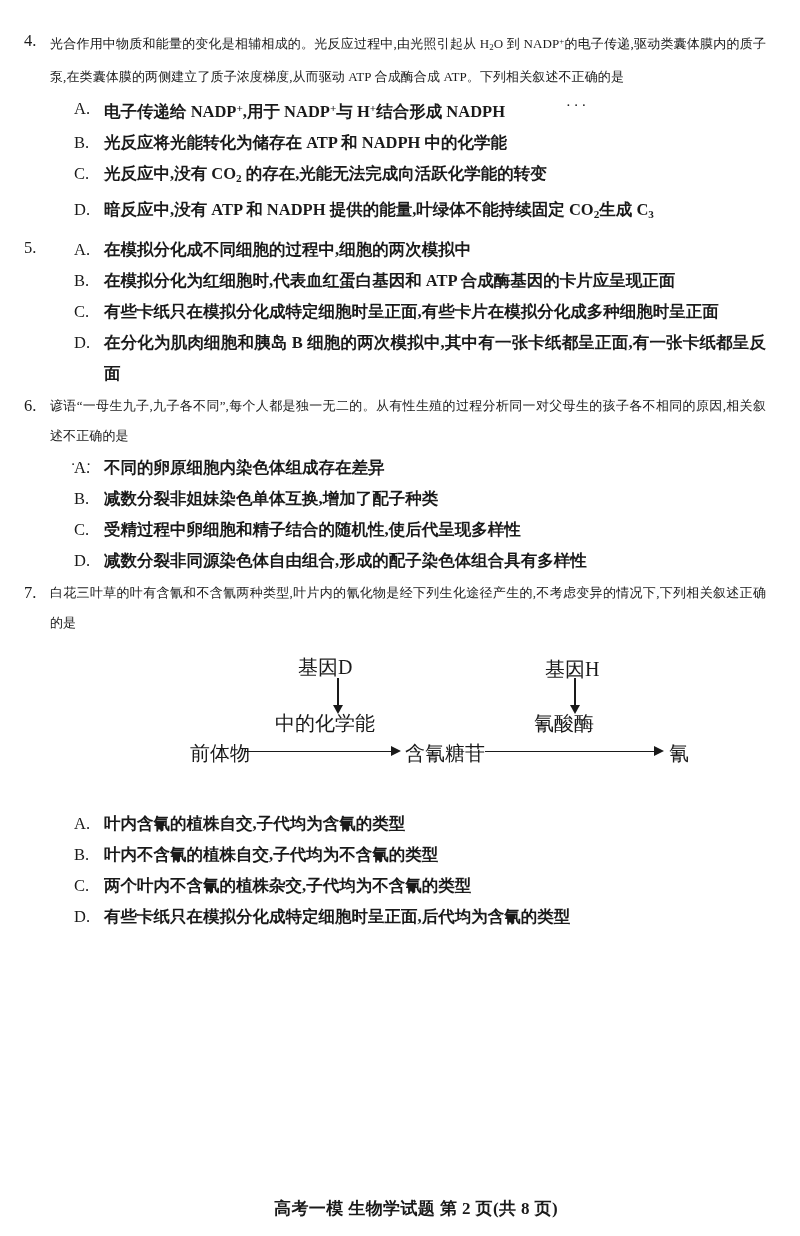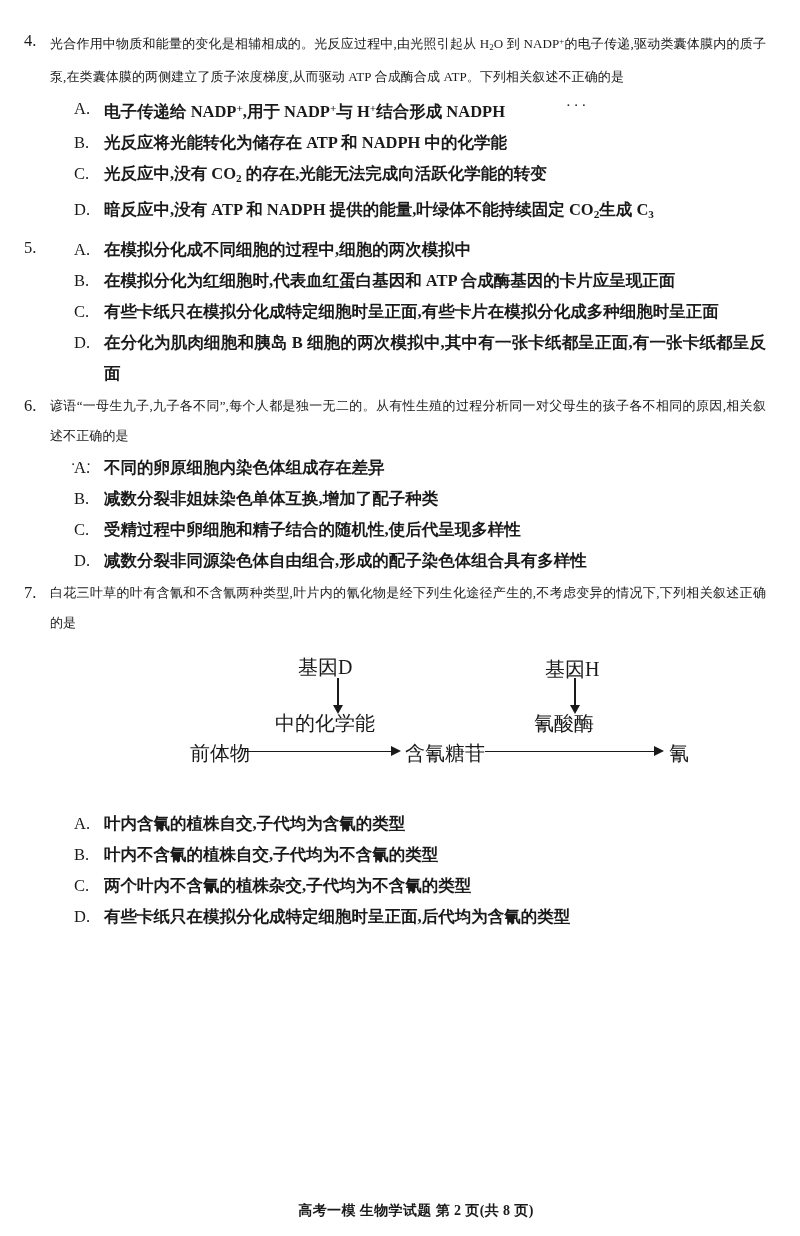--- a/index.html
+++ b/index.html
@@ -117,21 +117,21 @@
     border-top: 5px solid transparent;
     border-bottom: 5px solid transparent;
     border-left: 10px solid #1a1a1a;
   }
   .footer {
     position: absolute;
     left: 0;
     right: 0;
     bottom: 16px;
     text-align: center;
-    font-size: 14px;
+    font-size: 17px;
     font-weight: bold;
     letter-spacing: 0.4px;
     padding-left: 32px;
   }
 </style>
 </head>
 <body>
 
 <div class="page">
 

